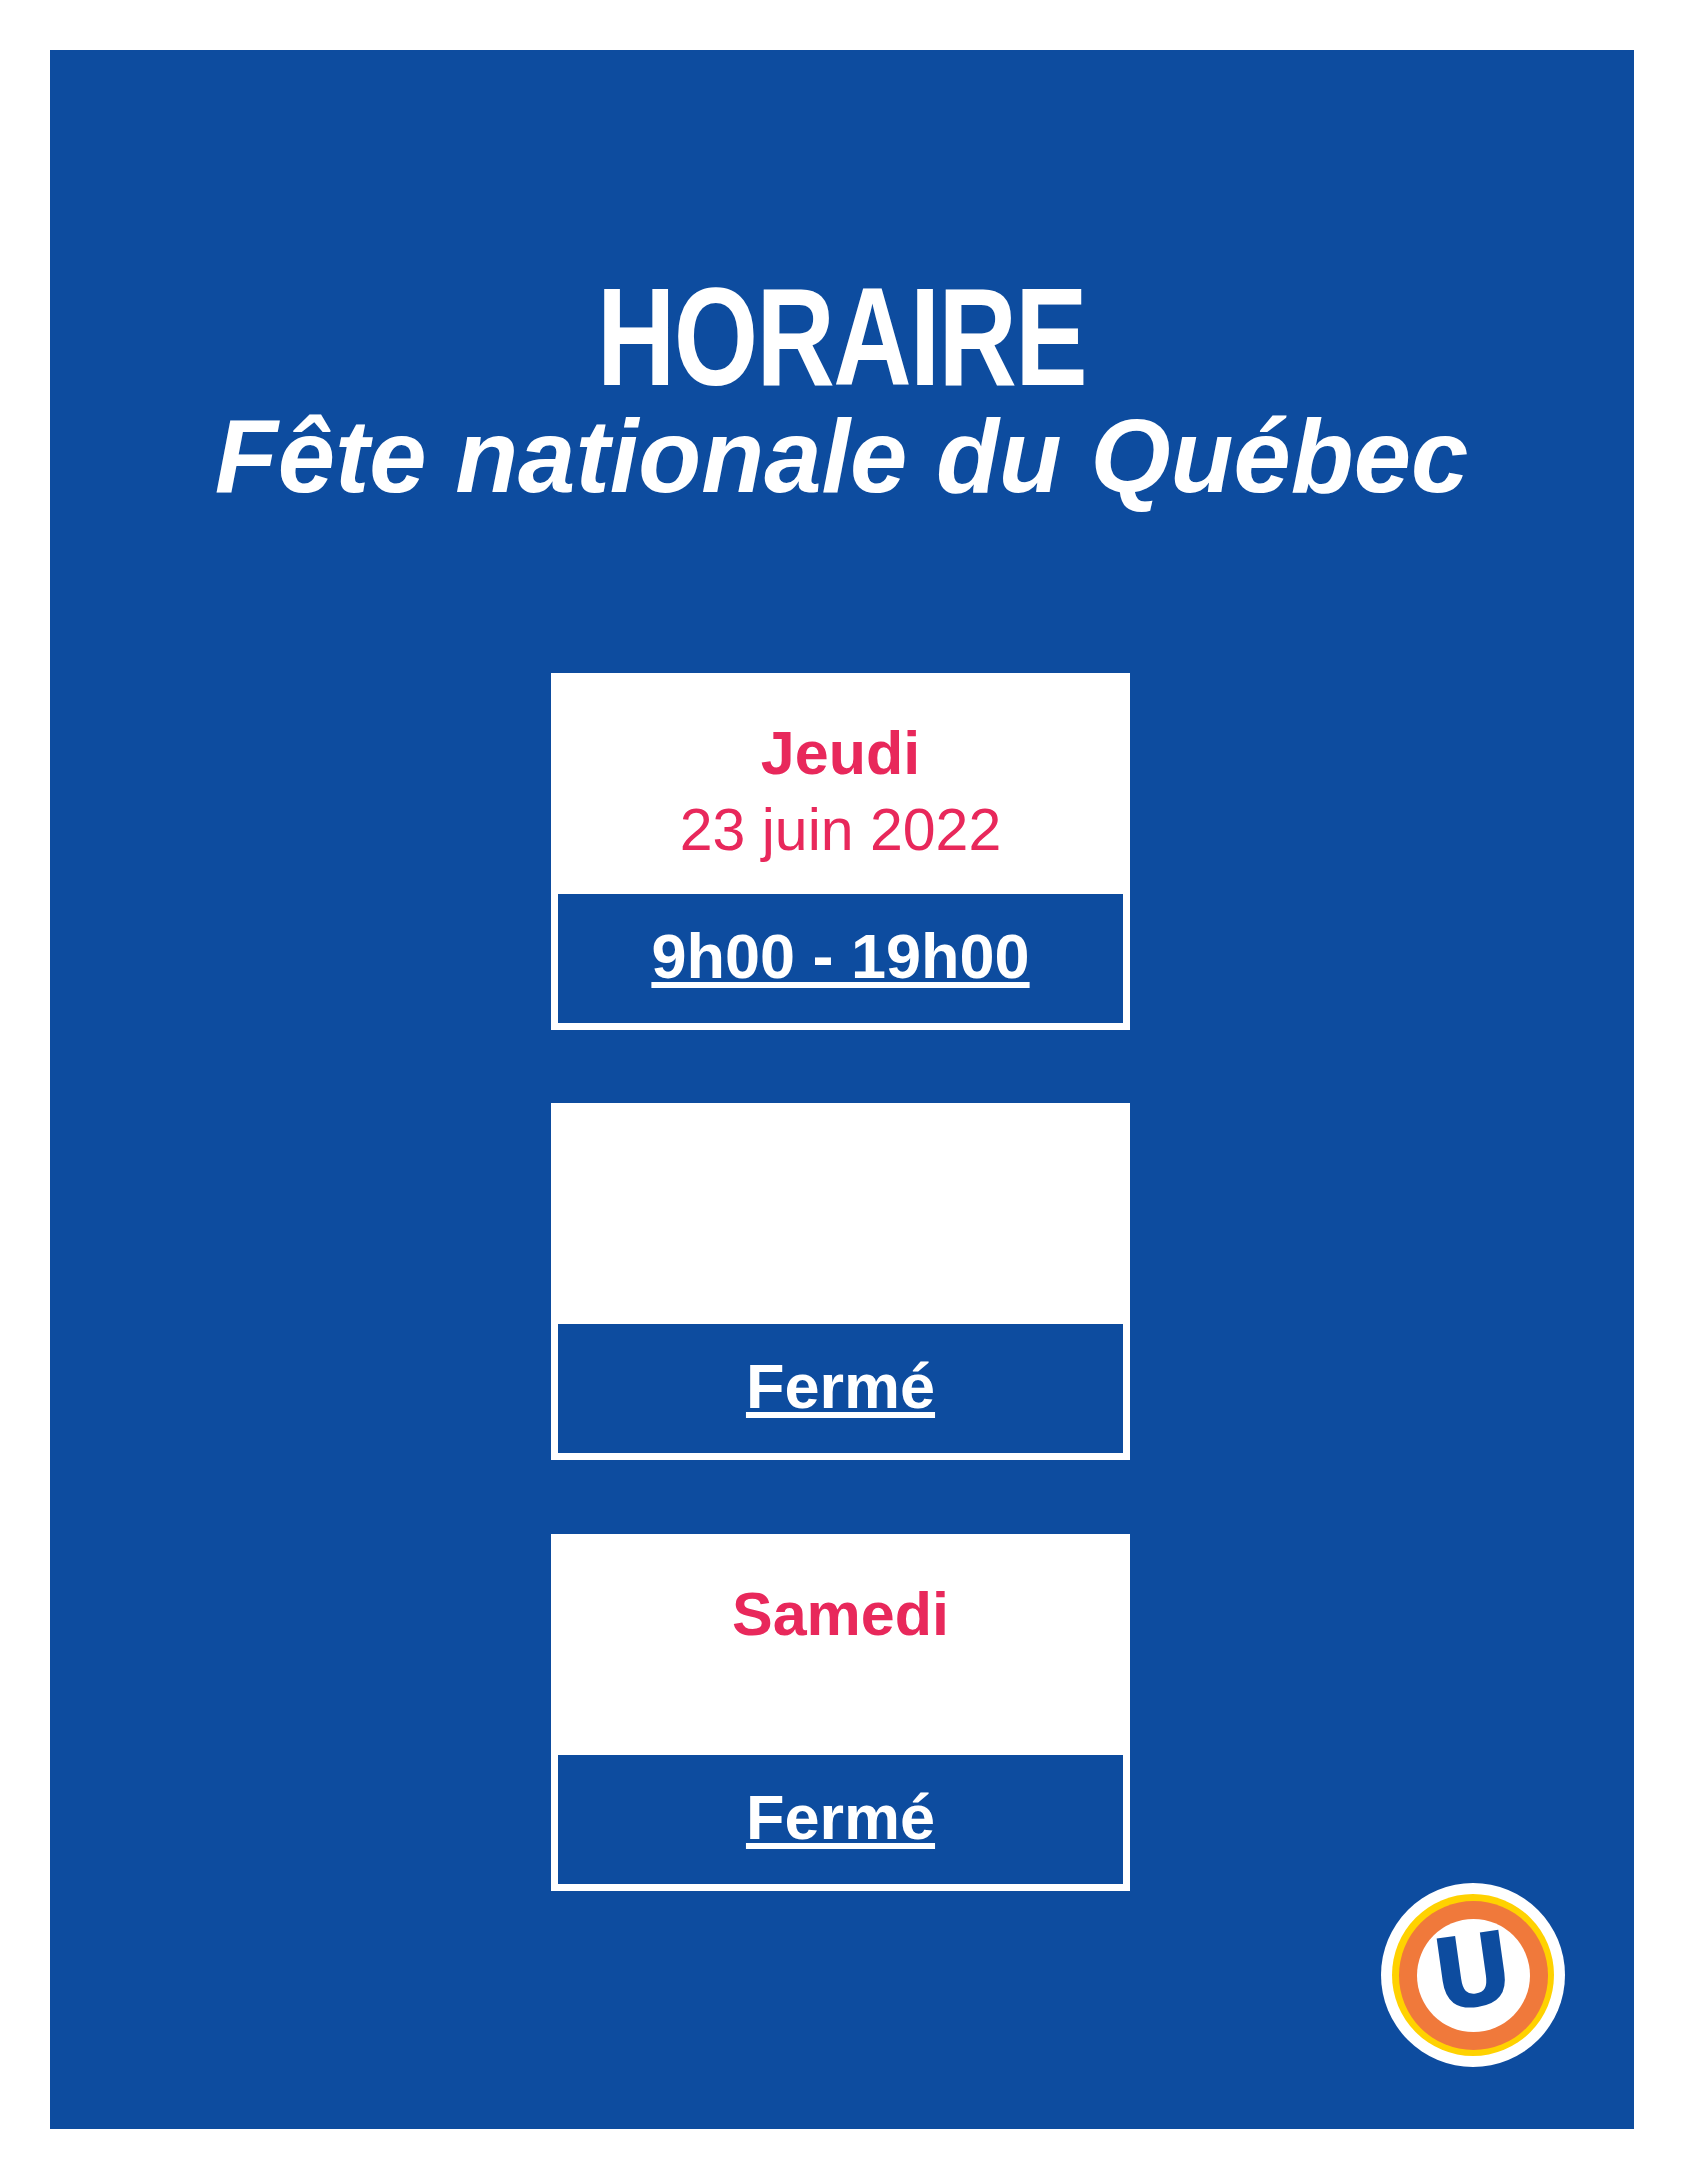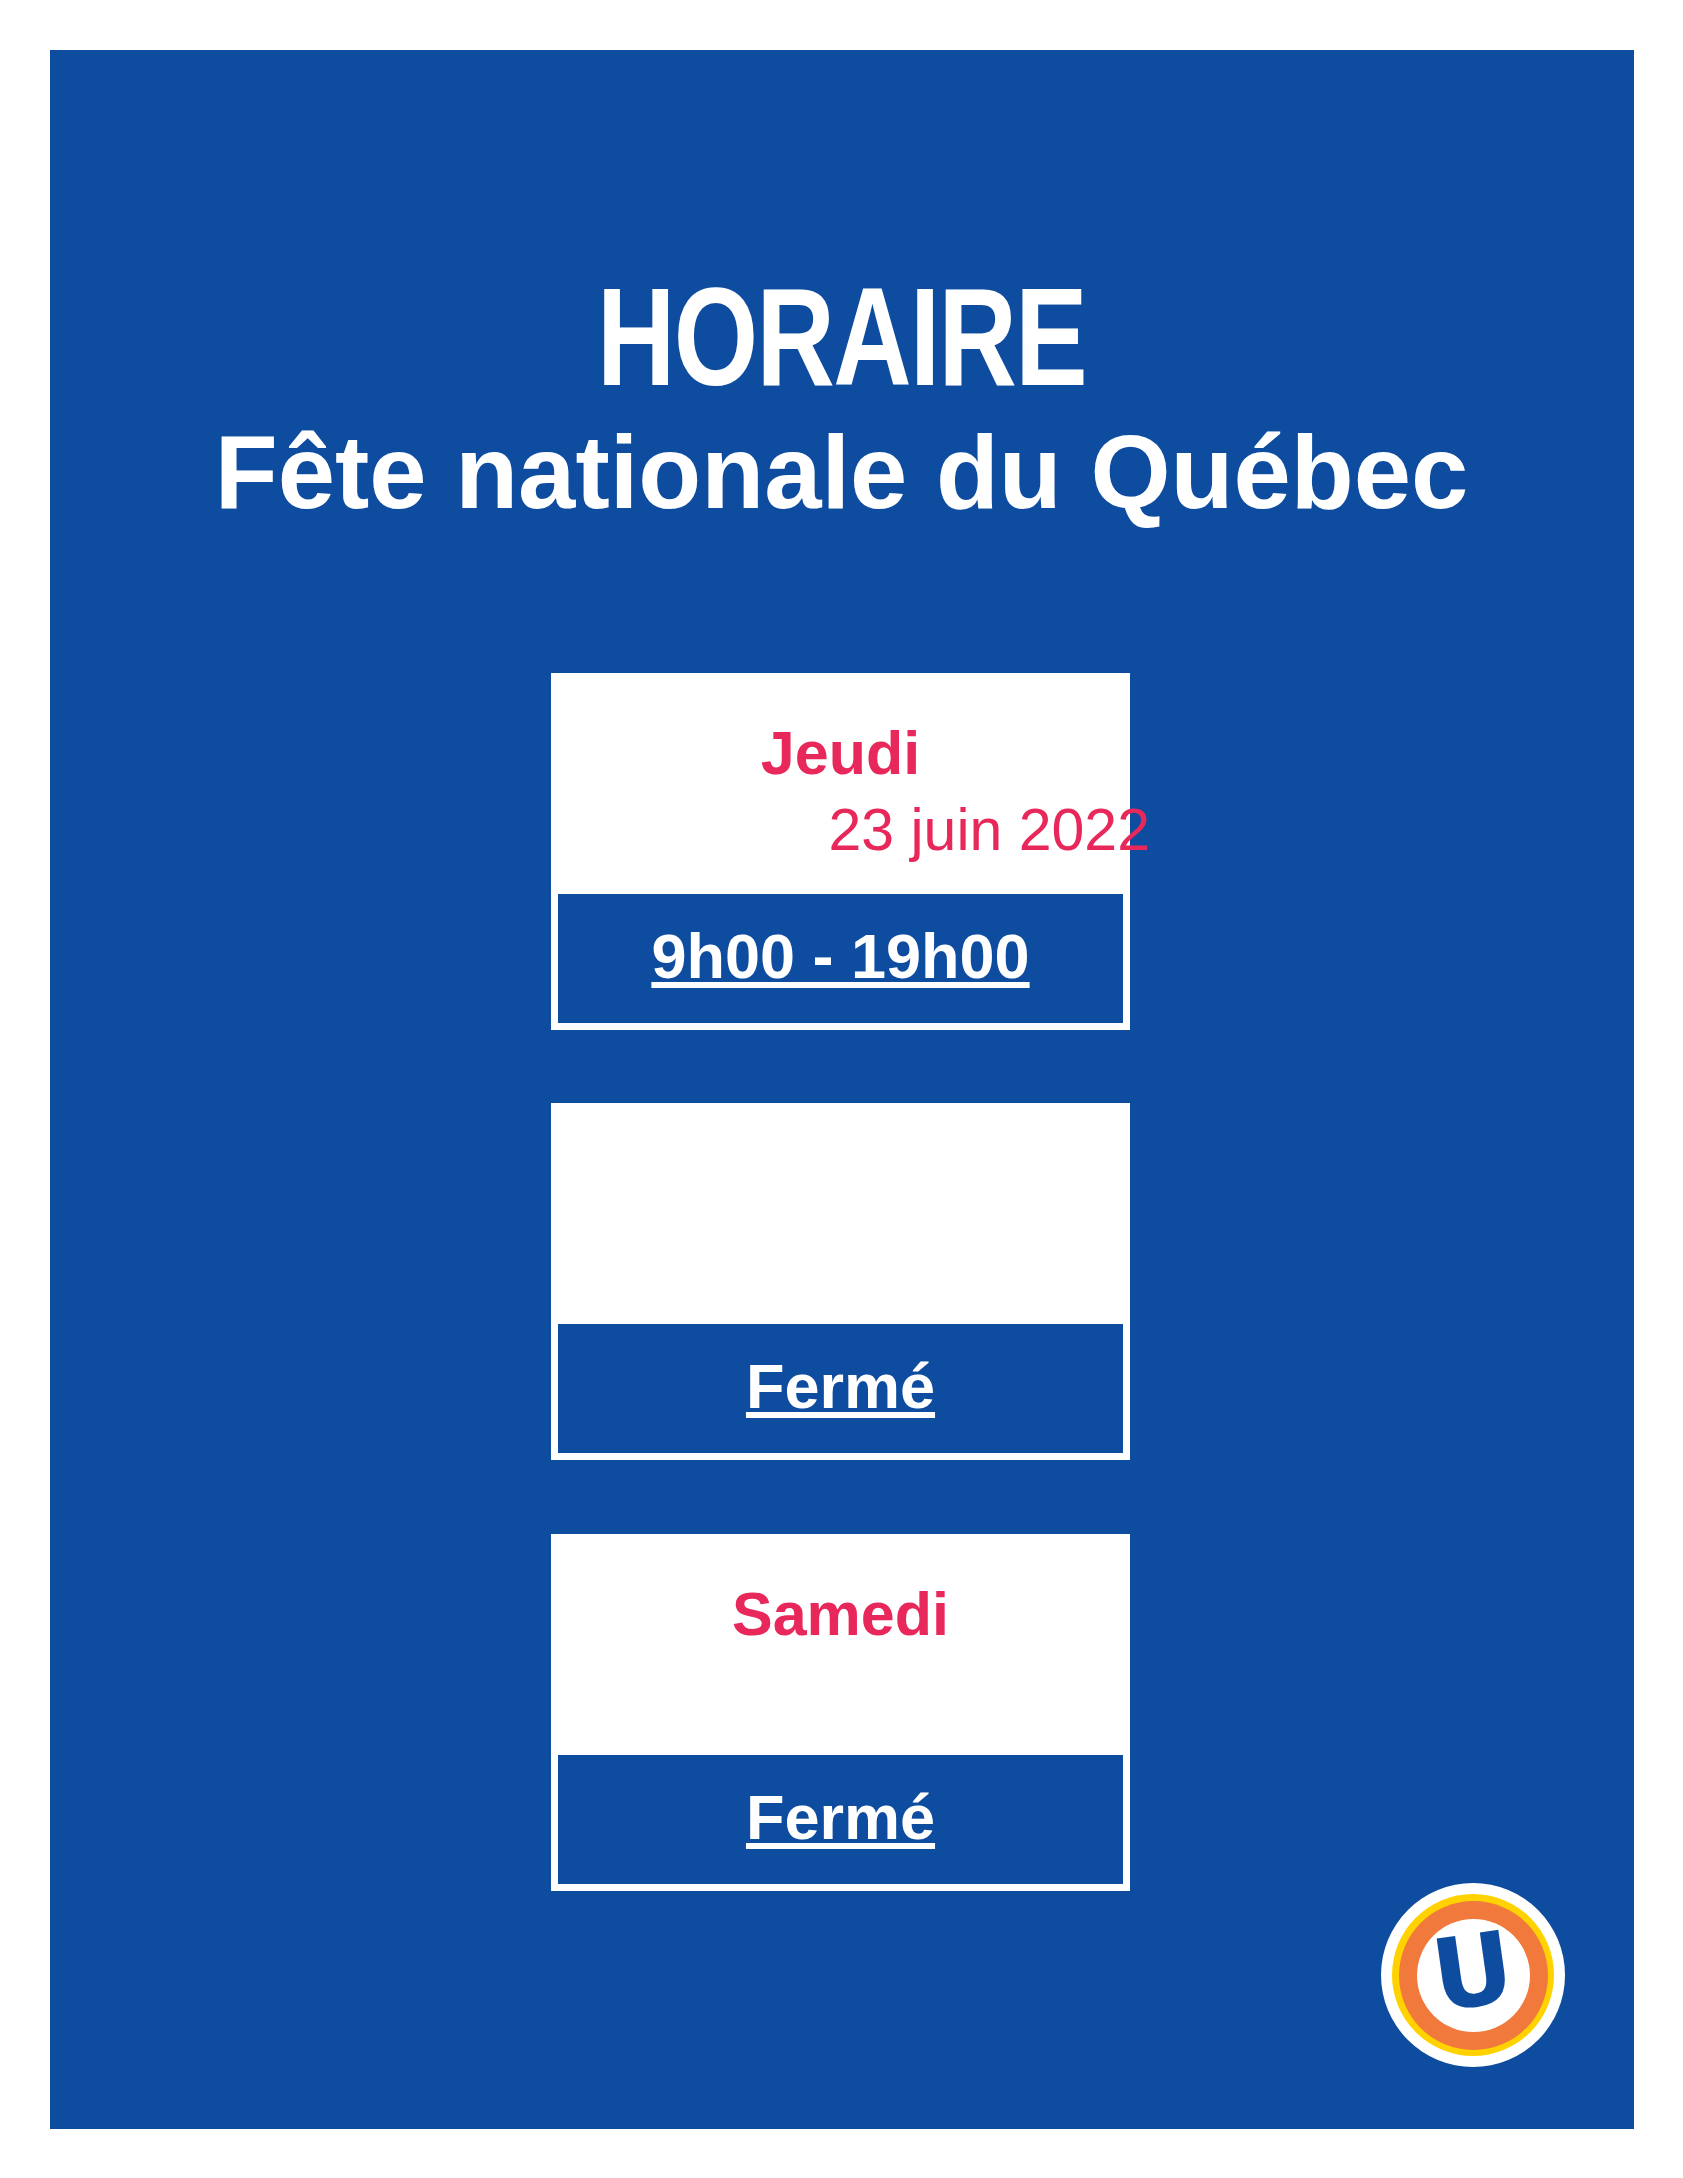--- a/index.html
+++ b/index.html
@@ -31,25 +31,26 @@
     font-size: 139px;
     font-weight: bold;
     line-height: 1.0;
     letter-spacing: -2px;
     transform: scaleX(0.78);
     transform-origin: 50% 50%;
     white-space: nowrap;
   }
   .subtitle {
     position: absolute;
-    left: 0; top: 416px; width: 1683px;
+    left: 0; top: 400px; width: 1683px;
     text-align: center;
     color: #FFFFFF;
     font-size: 103px;
     font-weight: bold;
+    font-style: italic;
     line-height: 1.1;
     white-space: nowrap;
   }
   .card {
     position: absolute;
     left: 551px;
     width: 579px; height: 357px;
     background: var(--card-white);
   }
   .card-1 { top: 673px; padding-left: 39px; }
@@ -61,27 +62,26 @@
     text-align: center;
     color: var(--accent-pink);
     font-size: 61px;
     font-weight: bold;
     line-height: 61px;
     white-space: nowrap;
   }
   .day-date {
     position: absolute;
     left: 0; top: 127px; width: 100%;
-    text-align: right;
+    text-align: center;
     color: var(--accent-pink);
     font-size: 59px;
     font-weight: normal;
     line-height: 61px;
     white-space: nowrap;
-    margin-left: 20px;
   }
   .hours-band {
     position: absolute;
     left: 7px; right: 7px; bottom: 7px;
     height: 129px;
     background: var(--background-blue);
   }
   .hours-label {
     position: absolute;
     left: 0; top: 0; width: 100%; height: 100%;

